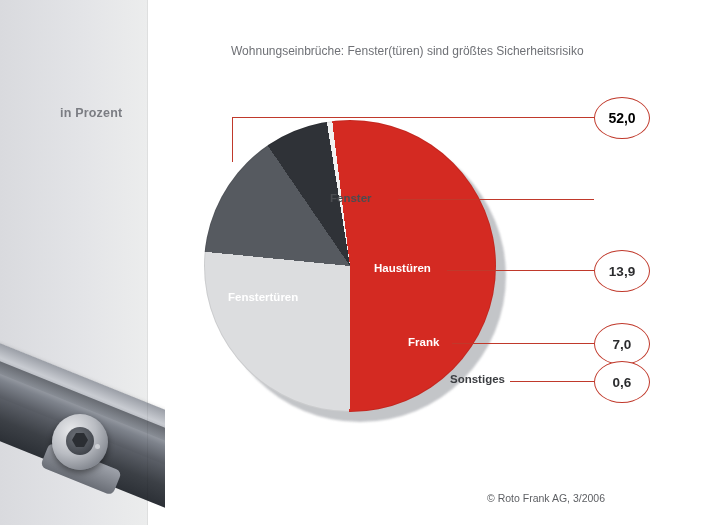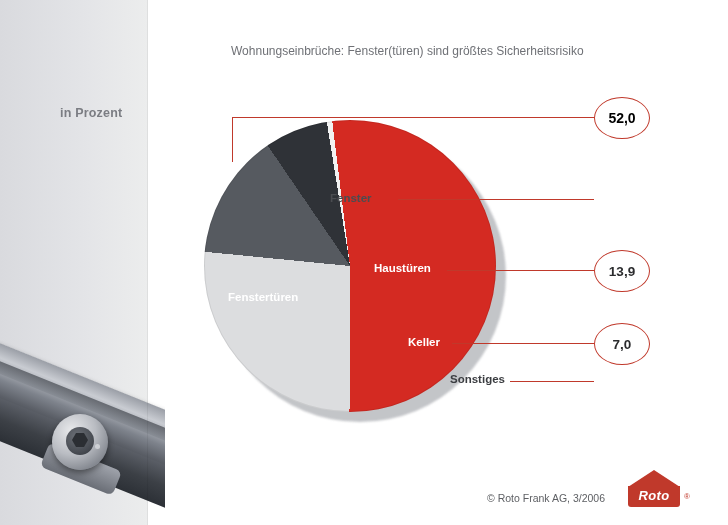--- a/index.html
+++ b/index.html
@@ -159,36 +159,31 @@
   <div class="subtitle">Wohnungseinbrüche: Fenster(türen) sind größtes Sicherheitsrisiko</div>
 
   <div class="pie-wrap">
     <div class="pie-shadow"></div>
     <div class="pie" id="pie" style="background: conic-gradient(from -7deg, rgb(212, 42, 34) 0deg, rgb(212, 42, 34) 187.2deg, rgb(220, 221, 223) 187.2deg, rgb(220, 221, 223) 282.6deg, rgb(86, 90, 96) 282.6deg, rgb(86, 90, 96) 332.64deg, rgb(47, 50, 55) 332.64deg, rgb(47, 50, 55) 357.84deg, rgb(242, 242, 242) 357.84deg, rgb(242, 242, 242) 360deg);"></div>
   </div>
 
   <div class="slice-label lbl-fenster">Fenster</div>
   <div class="slice-label lbl-fenstertueren">Fenstertüren</div>
   <div class="slice-label lbl-haustueren">Haustüren</div>
-  <div class="slice-label lbl-keller">Keller</div>
+  <div class="slice-label lbl-keller">Frank</div>
   <div class="slice-label lbl-sonstiges">Sonstiges</div>
 
   <div class="leader" style="left:232px;top:117px;width:362px;"></div>
   <div class="leader-v" style="left:232px;top:117px;height:45px;"></div>
   <div class="leader" style="left:398px;top:199px;width:196px;"></div>
   <div class="leader" style="left:447px;top:270px;width:147px;"></div>
   <div class="leader" style="left:452px;top:343px;width:142px;"></div>
   <div class="leader" style="left:510px;top:381px;width:84px;"></div>
 
   <div class="bubble" style="left:594px;top:97px;">52,0</div>
   <div class="bubble small" style="left:594px;top:250px;">13,9</div>
   <div class="bubble small" style="left:594px;top:323px;">7,0</div>
+  <div class="bubble small" style="left:594px;top:361px;">0,6</div>
 
   <div class="copyright">© Roto Frank AG, 3/2006</div>
 
-  <div class="logo">
-    <div class="roof"></div>
-    <div class="body"></div>
-    <div class="txt">Roto</div>
-    <div class="tag">®</div>
-  </div>
 
 </div>
 
 </body></html>

